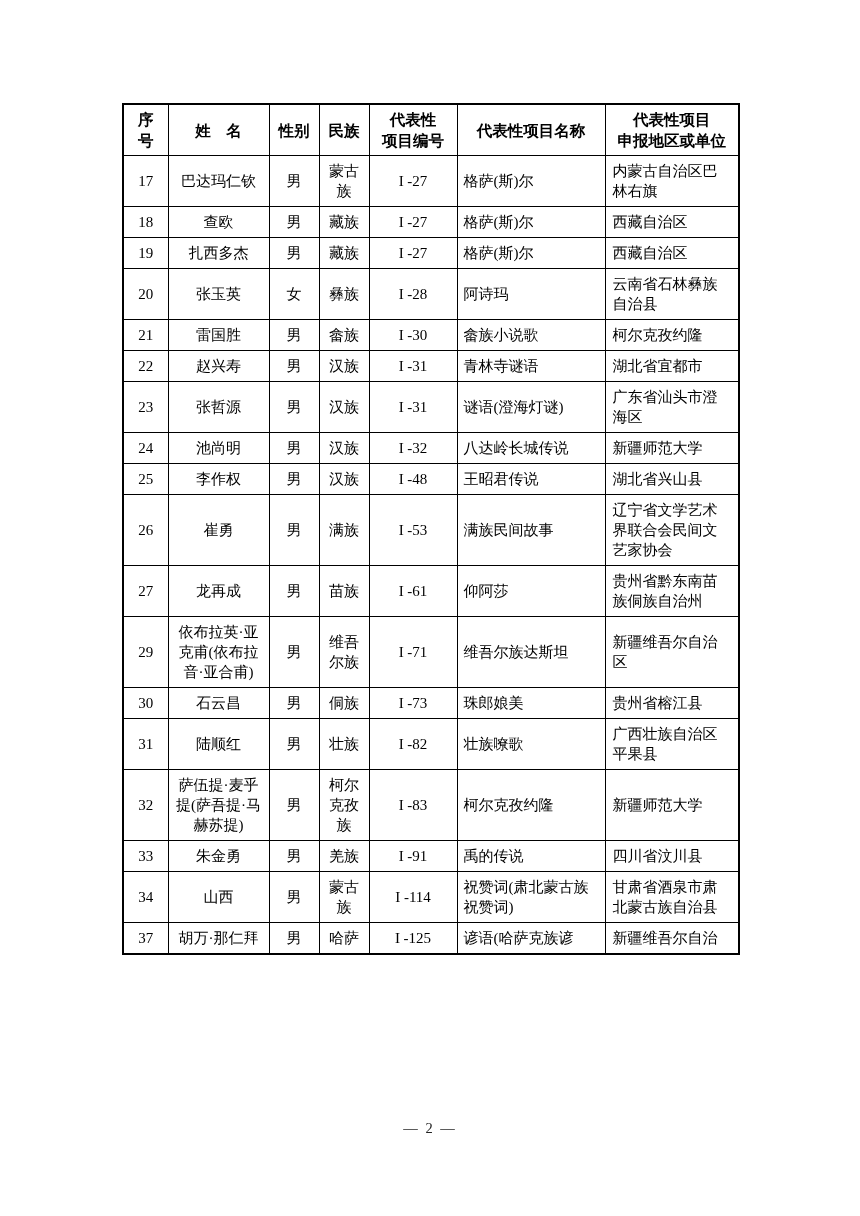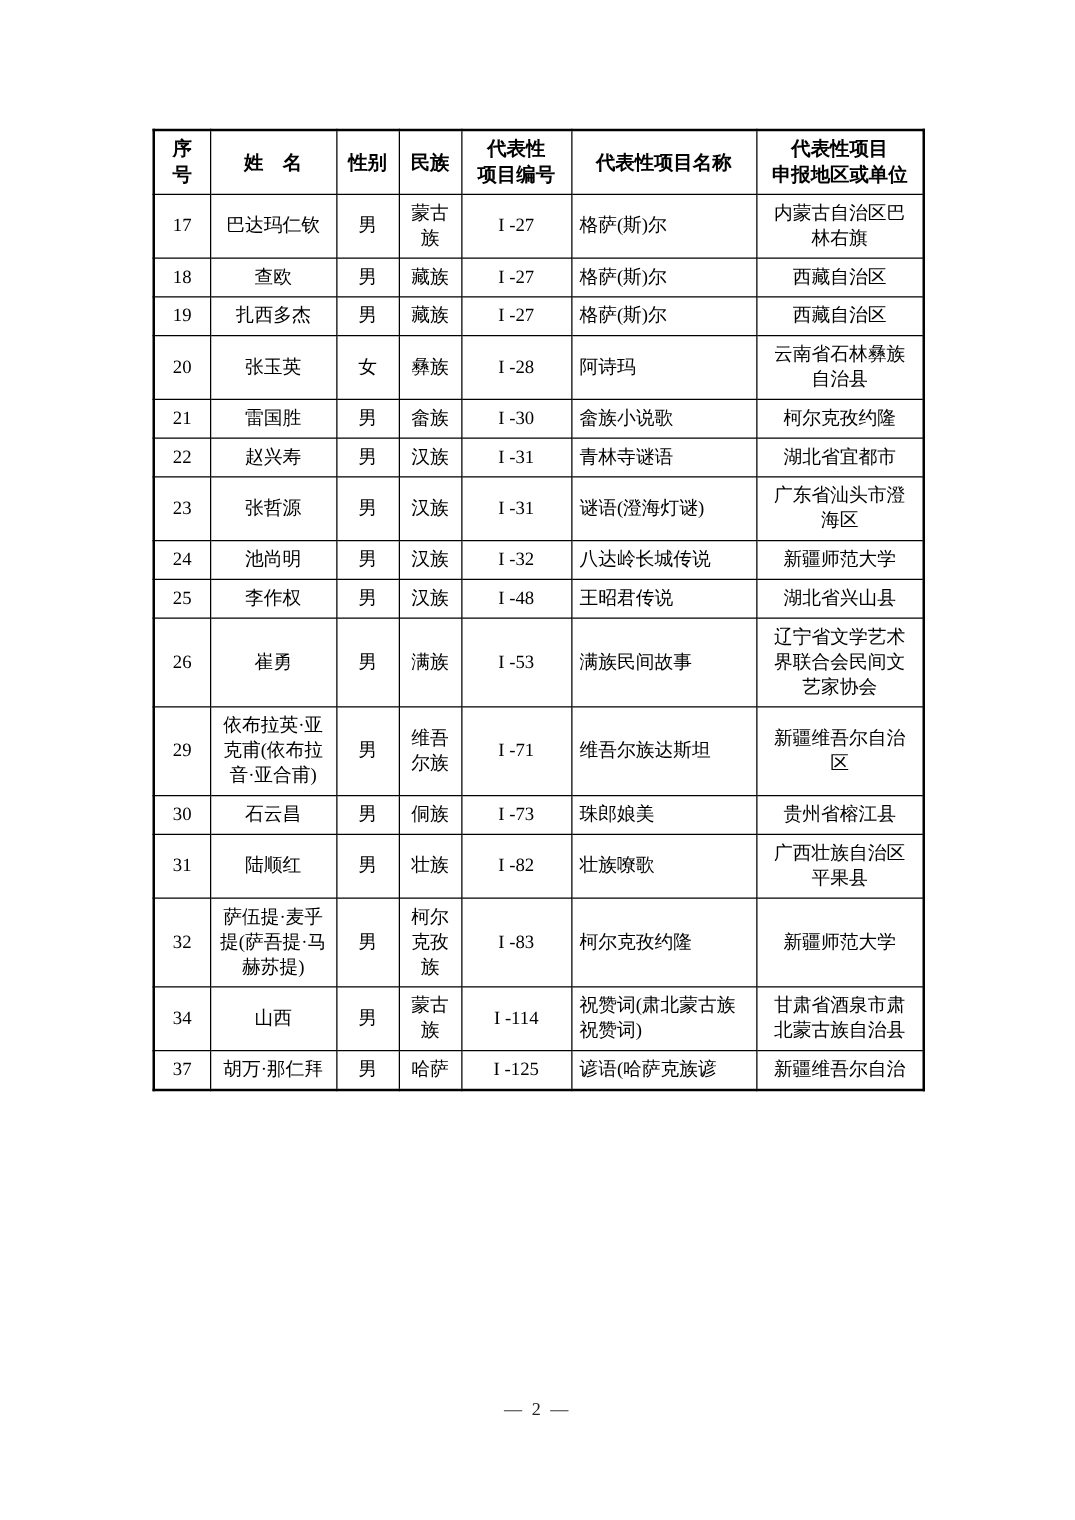--- a/index.html
+++ b/index.html
@@ -52,21 +52,21 @@
   td {
     font-size: 15px;
     line-height: 20px;
     padding: 5px 3px;
     text-align: center;
   }
   td.c-no      { font-family: "Liberation Serif", "DejaVu Serif", serif; }
   td.c-name    { padding: 5px 4px; }
   td.c-code    { white-space: nowrap; }
   td.c-project { text-align: left; padding: 5px 6px; }
-  td.c-unit    { text-align: center; padding: 5px 7px; }
+  td.c-unit    { text-align: left; padding: 5px 7px; }
 
   .footer {
     position: absolute;
     top: 1120px;
     left: 0;
     width: 100%;
     text-align: center;
     font-size: 14.5px;
     letter-spacing: 2px;
     color: #222222;
@@ -186,20 +186,29 @@
         <tr>
           <td class="c-no">26</td>
           <td class="c-name">崔勇</td>
           <td class="c-gender">男</td>
           <td class="c-ethnicity">满族</td>
           <td class="c-code">I -53</td>
           <td class="c-project">满族民间故事</td>
           <td class="c-unit">辽宁省文学艺术界联合会民间文艺家协会</td>
         </tr>
         <tr>
+          <td class="c-no">27</td>
+          <td class="c-name">龙再成</td>
+          <td class="c-gender">男</td>
+          <td class="c-ethnicity">苗族</td>
+          <td class="c-code">I -61</td>
+          <td class="c-project">仰阿莎</td>
+          <td class="c-unit">贵州省黔东南苗族侗族自治州</td>
+        </tr>
+        <tr>
           <td class="c-no">29</td>
           <td class="c-name">依布拉英·亚克甫(依布拉音·亚合甫)</td>
           <td class="c-gender">男</td>
           <td class="c-ethnicity">维吾尔族</td>
           <td class="c-code">I -71</td>
           <td class="c-project">维吾尔族达斯坦</td>
           <td class="c-unit">新疆维吾尔自治区</td>
         </tr>
         <tr>
           <td class="c-no">30</td>
@@ -222,20 +231,29 @@
         <tr>
           <td class="c-no">32</td>
           <td class="c-name">萨伍提·麦乎提(萨吾提·马赫苏提)</td>
           <td class="c-gender">男</td>
           <td class="c-ethnicity">柯尔克孜族</td>
           <td class="c-code">I -83</td>
           <td class="c-project">柯尔克孜约隆</td>
           <td class="c-unit">新疆师范大学</td>
         </tr>
         <tr>
+          <td class="c-no">33</td>
+          <td class="c-name">朱金勇</td>
+          <td class="c-gender">男</td>
+          <td class="c-ethnicity">羌族</td>
+          <td class="c-code">I -91</td>
+          <td class="c-project">禹的传说</td>
+          <td class="c-unit">四川省汶川县</td>
+        </tr>
+        <tr>
           <td class="c-no">34</td>
           <td class="c-name">山西</td>
           <td class="c-gender">男</td>
           <td class="c-ethnicity">蒙古族</td>
           <td class="c-code">I -114</td>
           <td class="c-project">祝赞词(肃北蒙古族祝赞词)</td>
           <td class="c-unit">甘肃省酒泉市肃北蒙古族自治县</td>
         </tr>
         <tr>
           <td class="c-no">37</td>

